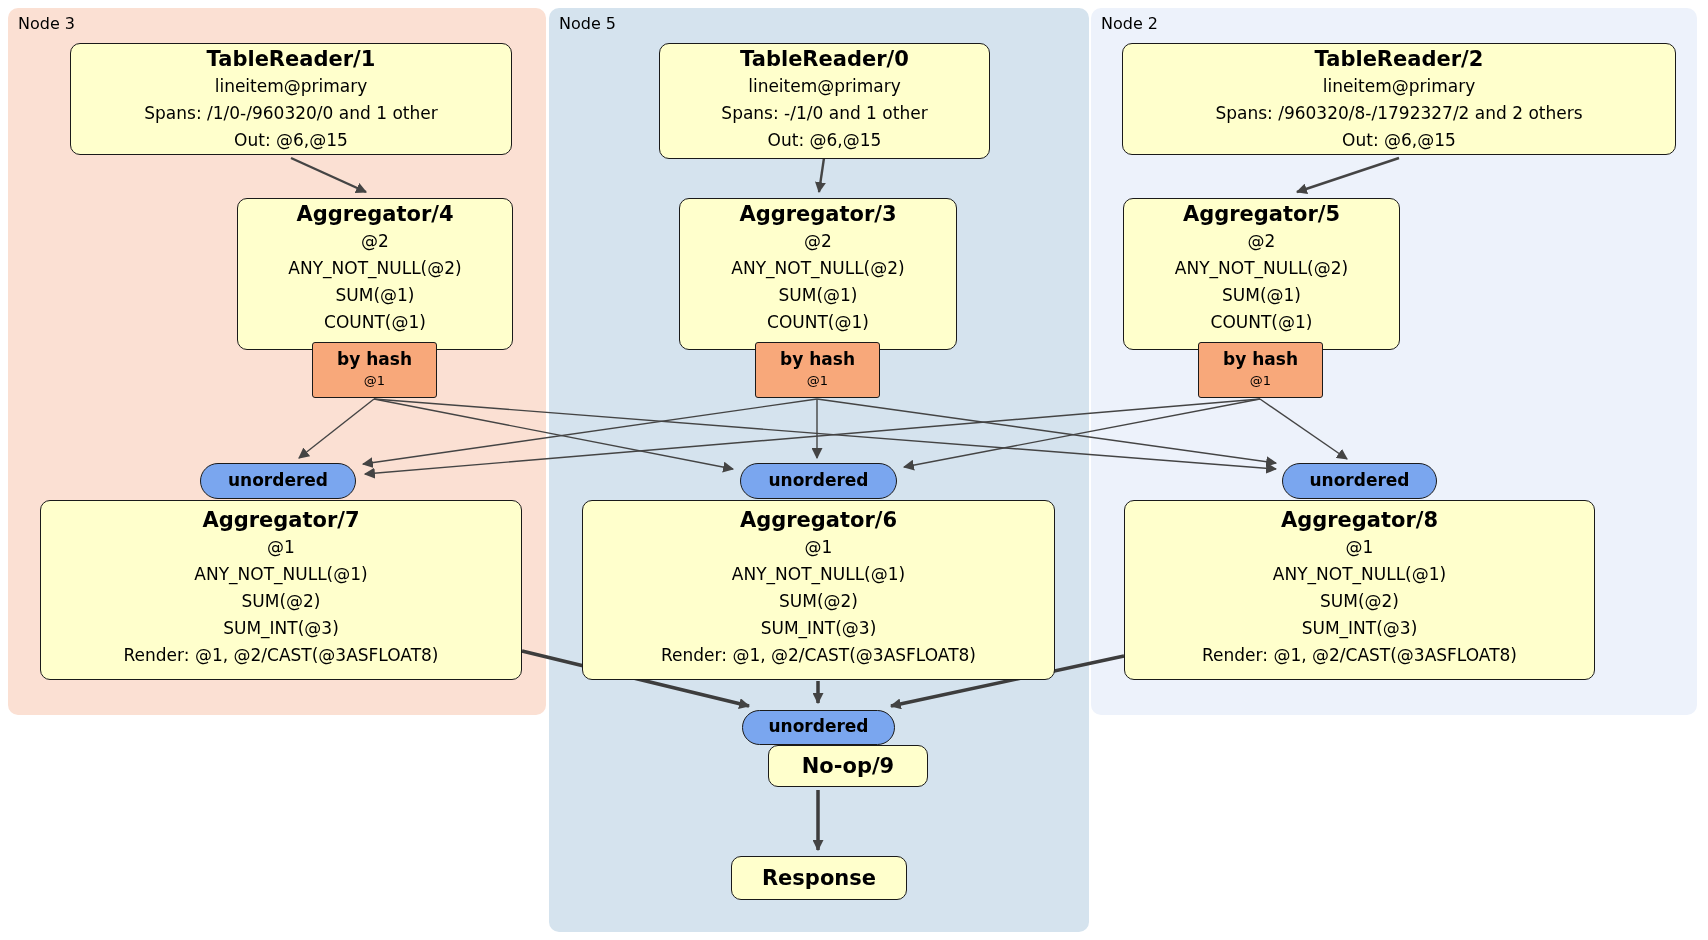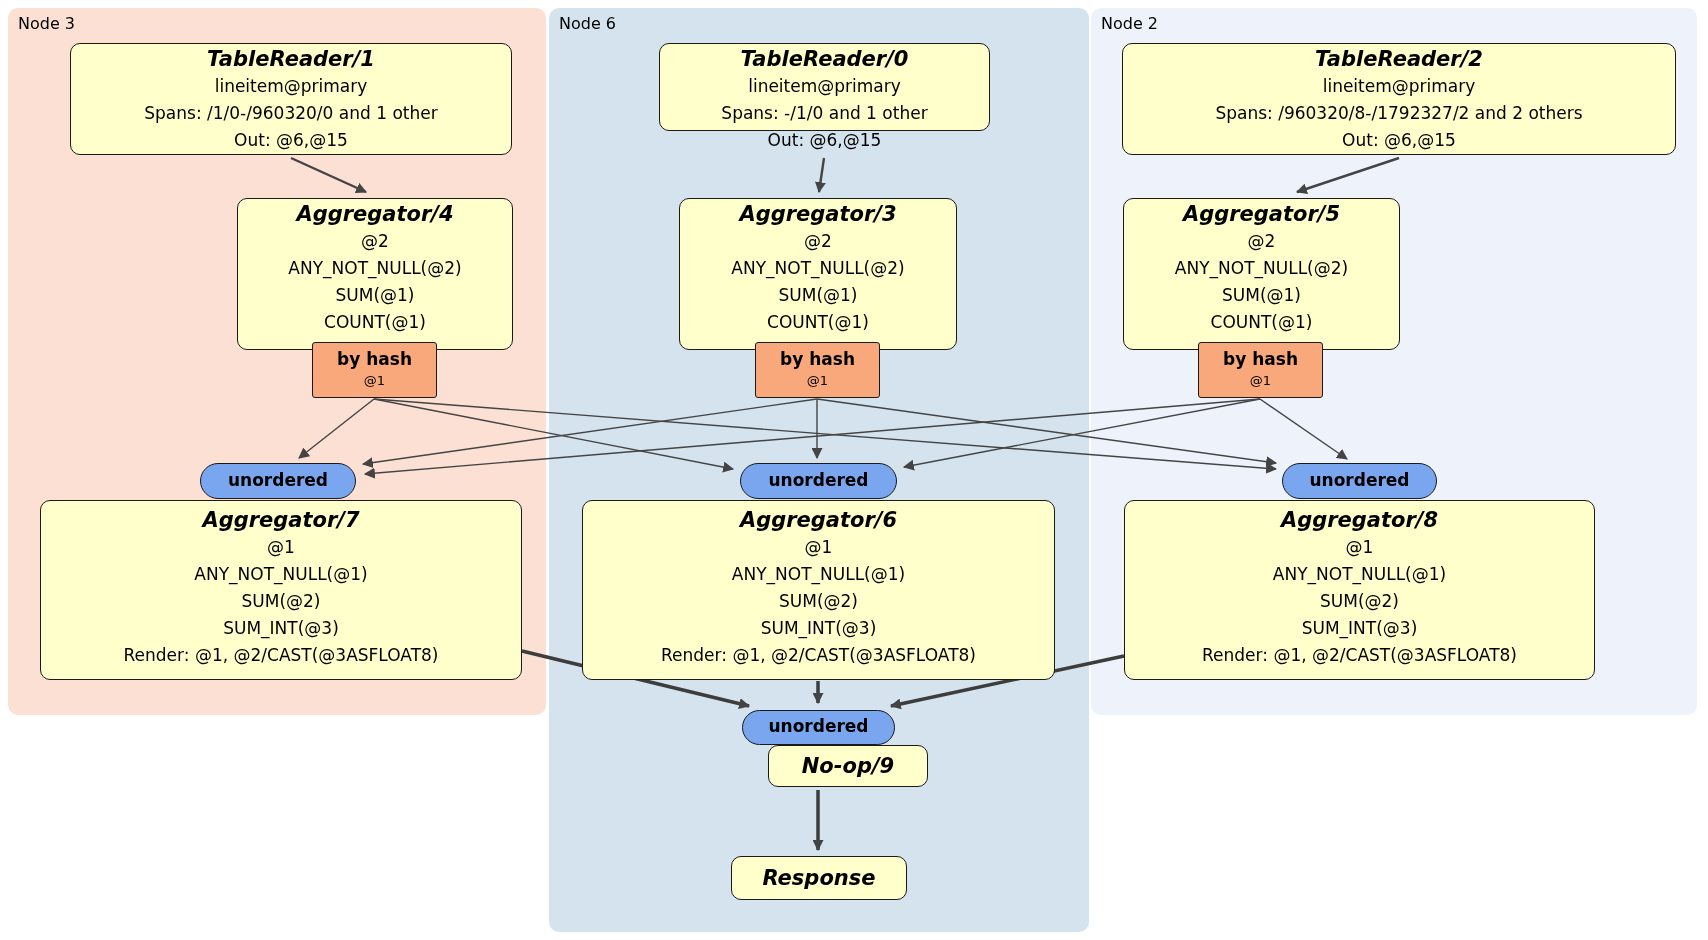--- a/index.html
+++ b/index.html
@@ -9,25 +9,25 @@
   .region { position:absolute; border-radius:10px; z-index:0; }
   #region-node3 { left:8px;    top:8px; width:538px; height:707px; background:#fbe0d3; }
   #region-node1 { left:549px;  top:8px; width:540px; height:924px; background:#d5e3ee; }
   #region-node2 { left:1091px; top:8px; width:606px; height:707px; background:#edf2fb; }
   .region-label { padding:6px 0 0 10px; font-size:16px; color:#000; }
 
   #edges { position:absolute; left:0; top:0; z-index:1; }
 
   .pbox { position:absolute; background:#ffffcc; border:1.6px solid #1a1a1a; border-radius:10px;
           text-align:center; color:#000; z-index:2; padding-top:2px; }
-  .pbox .title { font-weight:bold; font-size:21px; line-height:27px;font-style:italic; }
+  .pbox .title { font-weight:bold; font-size:21px; line-height:27px; }
   .pbox .line  { font-size:17px; line-height:27px; white-space:nowrap; }
 
   #tr3  { left:70px;   top:43px;  width:442px; height:112px; }
-  #tr1  { left:659px;  top:43px;  width:331px; height:88px; }
+  #tr1  { left:659px;  top:43px;  width:331px; height:116px; }
   #tr2  { left:1122px; top:43px;  width:554px; height:112px; }
   #agg4 { left:237px;  top:198px; width:276px; height:152px; }
   #agg3 { left:679px;  top:198px; width:278px; height:152px; }
   #agg5 { left:1123px; top:198px; width:277px; height:152px; }
   #agg7 { left:40px;   top:500px; width:482px; height:180px; padding-top:6px; }
   #agg6 { left:582px;  top:500px; width:473px; height:180px; padding-top:6px; }
   #agg8 { left:1124px; top:500px; width:471px; height:180px; padding-top:6px; }
   #noop { left:768px;  top:745px; width:160px; height:42px; }
   #noop .title { line-height:36px; }
   #resp { left:731px;  top:856px; width:176px; height:44px; }
@@ -50,21 +50,21 @@
 </style>
 </head>
 <body>
 
 <div id="canvas">
 
   <div class="region" id="region-node3">
     <div class="region-label">Node 3</div>
   </div>
   <div class="region" id="region-node1">
-    <div class="region-label">Node 6</div>
+    <div class="region-label">Node 5</div>
   </div>
   <div class="region" id="region-node2">
     <div class="region-label">Node 2</div>
   </div>
 
   <svg id="edges" width="1708" height="940" viewBox="0 0 1708 940">
     <defs>
       <marker id="ah" viewBox="0 0 10 10" refX="9" refY="5" markerWidth="11" markerHeight="11" markerUnits="userSpaceOnUse" orient="auto-start-reverse">
         <path d="M0,0 L10,5 L0,10 z" fill="#444444"></path>
       </marker>

